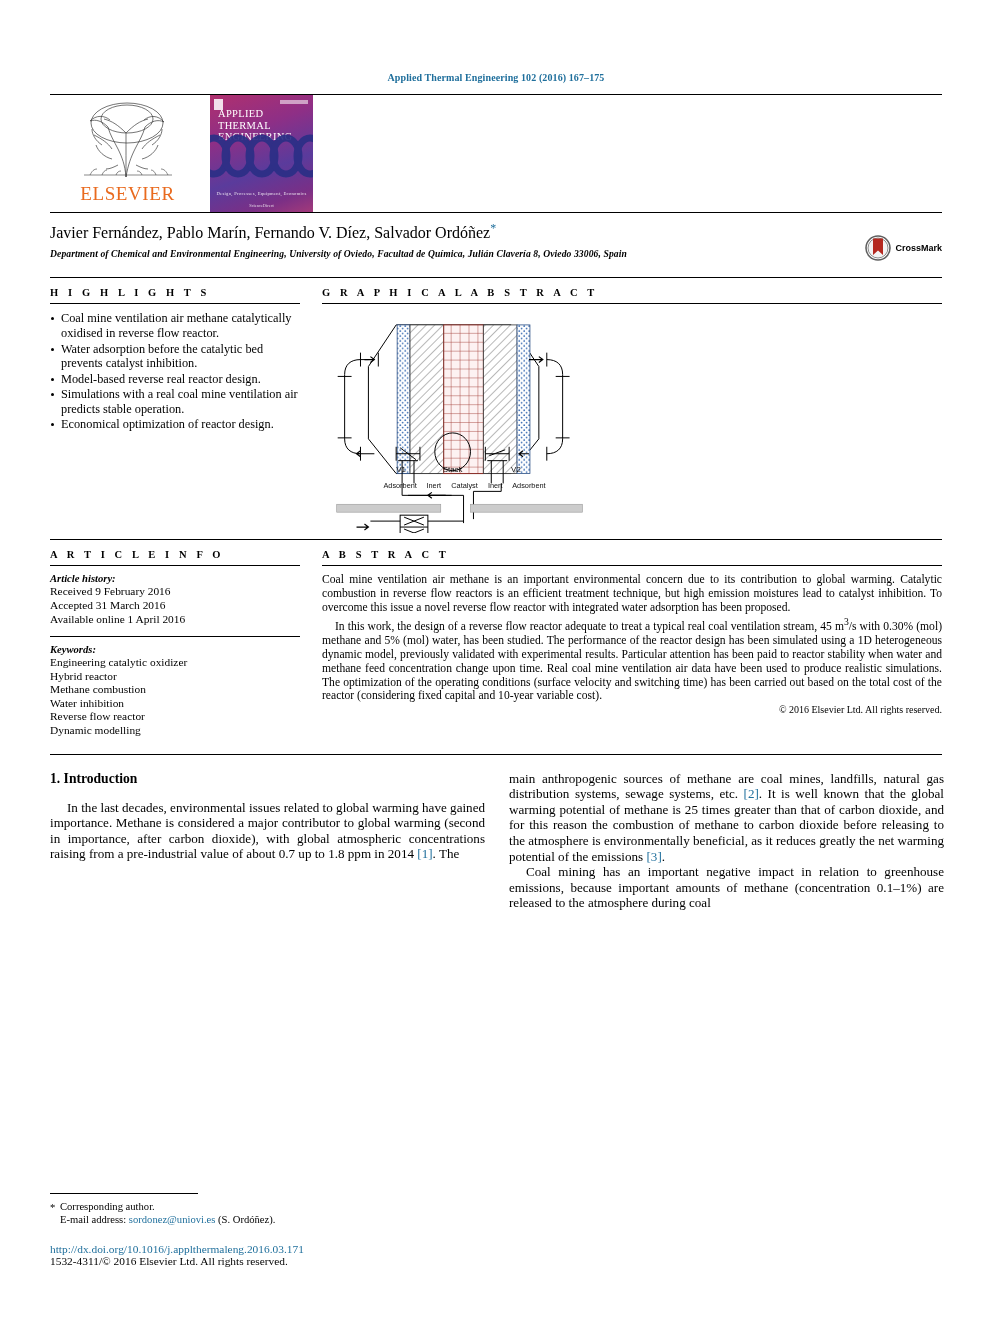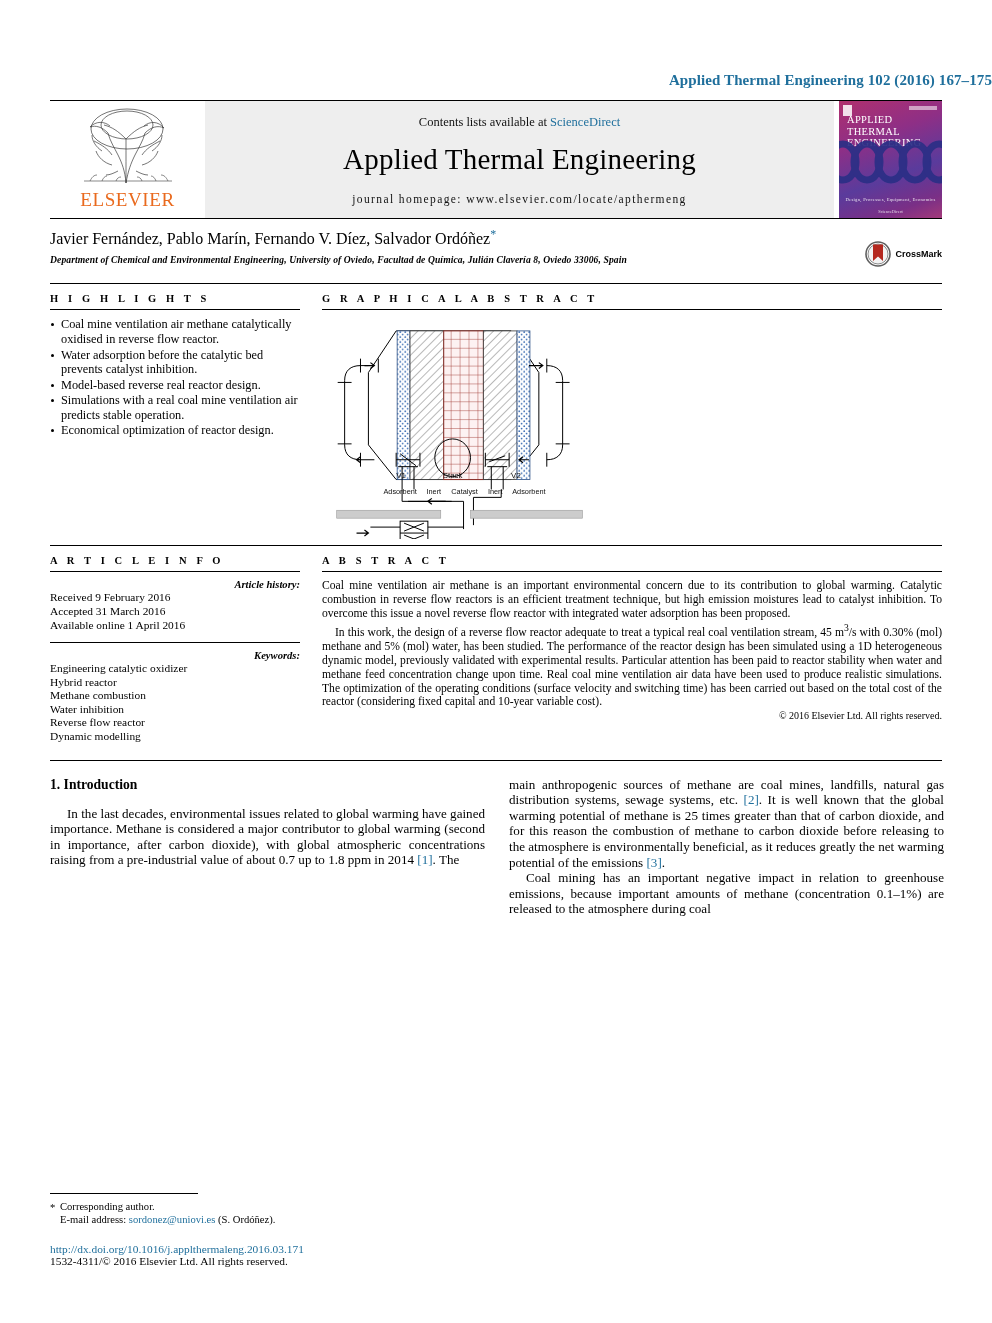--- a/index.html
+++ b/index.html
@@ -10,23 +10,23 @@
     background: #ffffff;
     font-family: "Liberation Serif", "DejaVu Serif", serif;
     color: #000000;
     position: relative;
     overflow: hidden;
   }
   .page { position: relative; width: 992px; height: 1323px; padding: 0; }
 
   
   .runhead {
-    text-align: right;
+    text-align: center;
     color: #1f6f9c;
-    font-size: 15px;
+    font-size: 10px;
     font-weight: bold;
     padding-top: 72px;
     letter-spacing: 0.1px;
   }
 
   
   .masthead {
     margin: 11px 50px 0 50px;
     border-top: 1.6px solid #000;
     display: flex;
@@ -163,21 +163,21 @@
   .ga-svg { width: 100%; height: 100%; display: block; }
 
   
   .band2 {
     margin: 6px 50px 0 50px;
     border-top: 1.2px solid #000;
     display: flex;
     gap: 22px;
     padding-top: 9px;
   }
-  .info-sub { font-size: 10.6px; font-style: italic; font-weight: bold; margin-bottom: 1px; text-align: right; }
+  .info-sub { font-size: 10.6px; font-style: italic; font-weight: bold; margin-bottom: 1px; }
   .info-line { font-size: 11.4px; line-height: 13.6px; }
   .kw-block { margin-top: 10px; border-top: 1.2px solid #000; padding-top: 7px; }
   .abstract-p {
     font-size: 11.6px;
     line-height: 13.9px;
     text-align: justify;
     margin: 0 0 0 0;
   }
   .abstract-p + .abstract-p { text-indent: 13px; }
   .copyline { font-size: 10px; text-align: right; margin-top: 1px; }
@@ -254,25 +254,20 @@
           <path d="M96 76 C94 72 92 70 89 70"></path>
           <path d="M30 76 C31 73 33 71 35 71"></path>
           <path d="M84 76 C83 73 81 71 79 71"></path>
           <path d="M44 76 C45 73 47 72 49 72"></path>
           <path d="M70 76 C69 73 67 72 65 72"></path>
         </g>
       </svg>
       <div class="elsevier-word">ELSEVIER</div>
     </div>
 
-    <div class="journal-band">
-      <div class="contents-line"><span>Contents lists available at </span><span class="sd">ScienceDirect</span></div>
-      <div class="journal-title">Applied Thermal Engineering</div>
-      <div class="homepage-line">journal homepage: www.elsevier.com/locate/apthermeng</div>
-    </div>
 
     <div class="cover">
       <div class="cv-mark"></div>
       <div class="cv-issue"></div>
       <div class="cv-title">
         <div>APPLIED</div>
         <div>THERMAL</div>
         <div>ENGINEERING</div>
       </div>
       <svg class="waves" viewBox="0 0 118 62">

